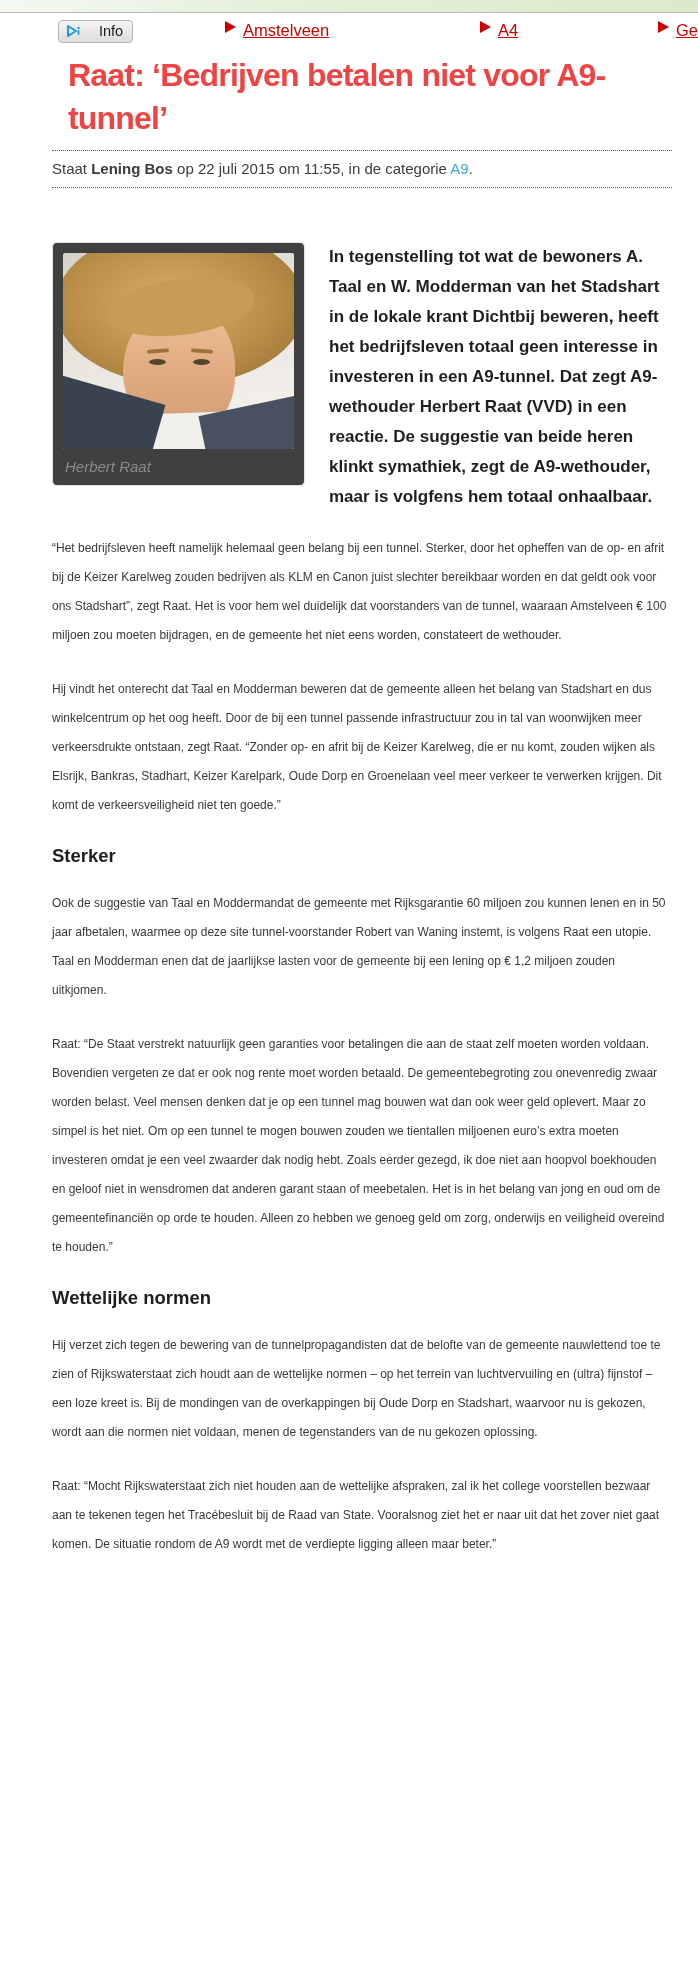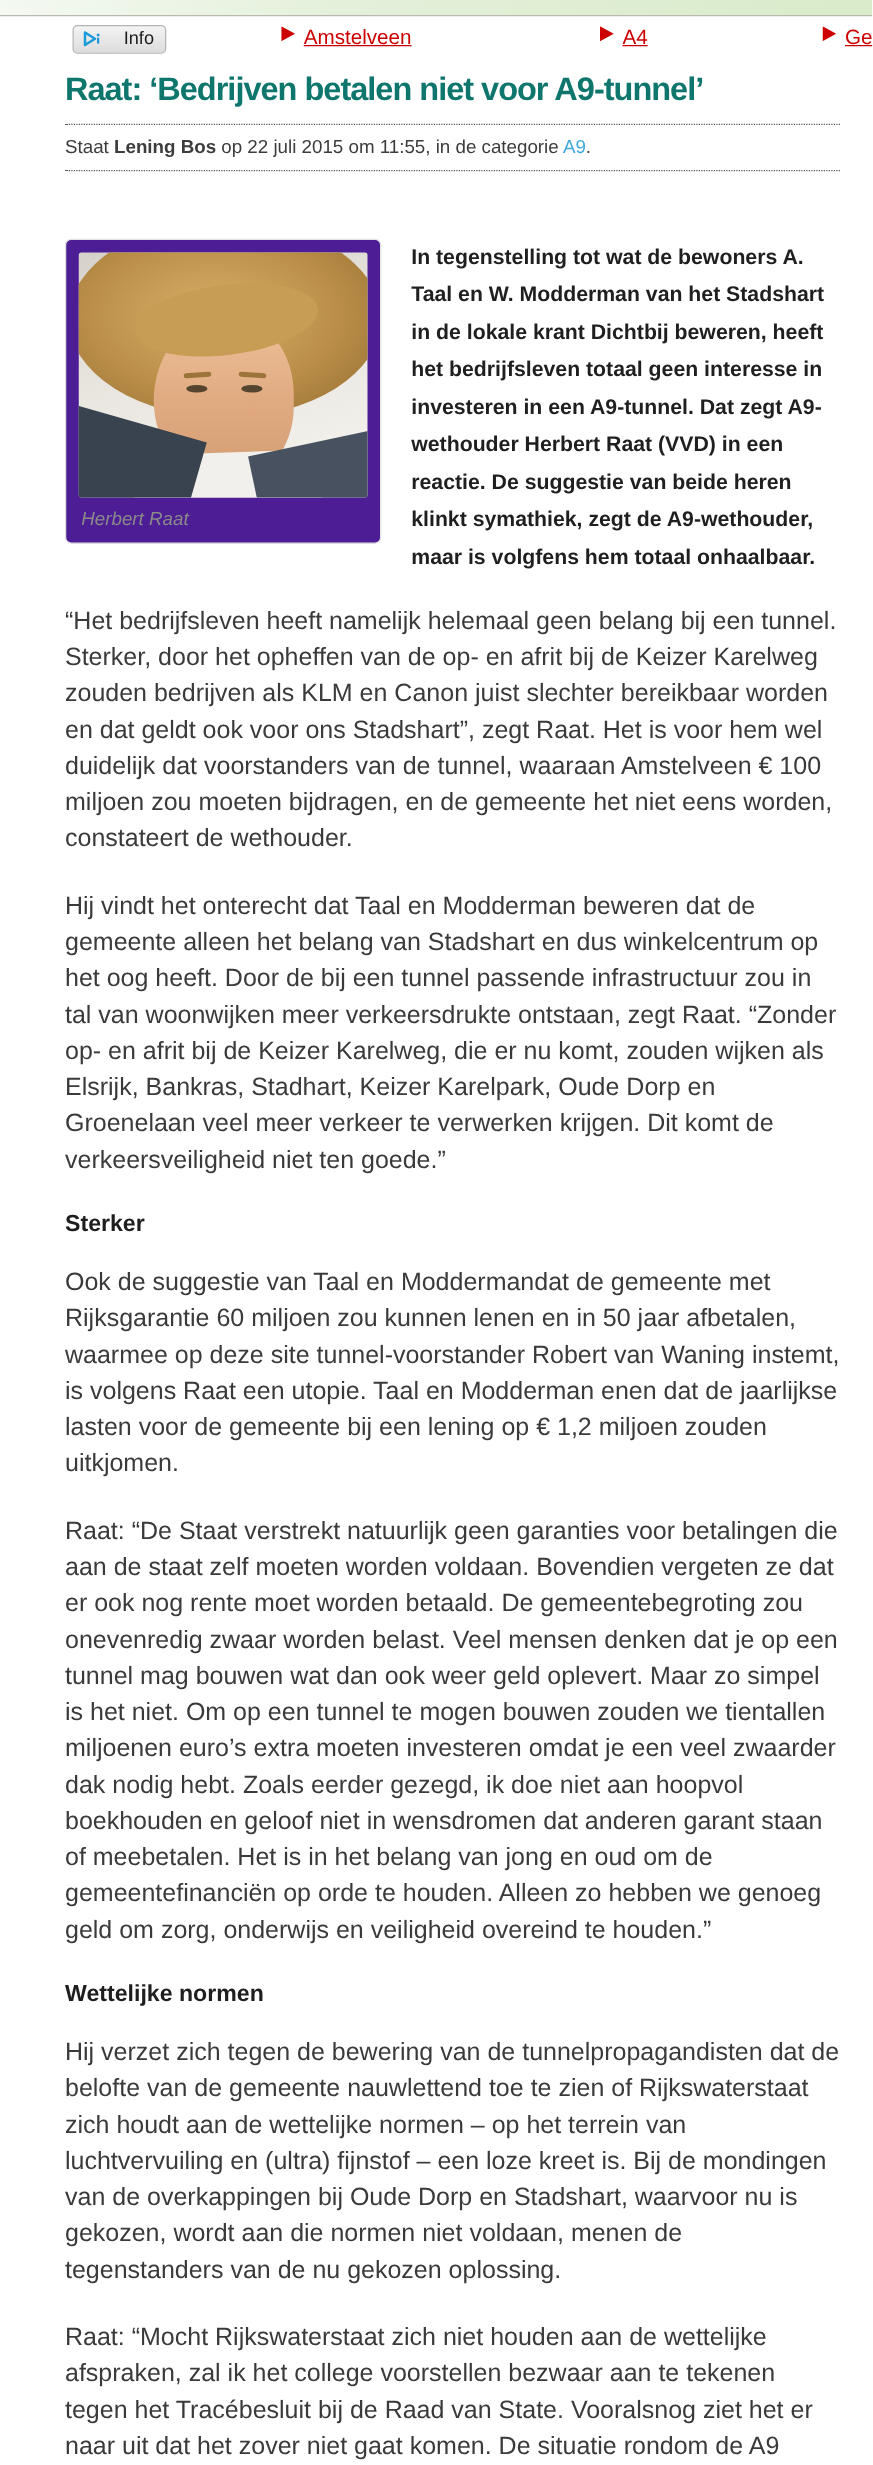--- a/index.html
+++ b/index.html
@@ -41,31 +41,31 @@
   .info-chip { position:absolute; left:58px; top:2px; display:flex; align-items:center; gap:18px;
     background:linear-gradient(180deg,#f4f4f4,#dcdcdc); border:1px solid #b5b5b5;
     border-radius:4px; padding:2px 9px 3px 7px; font-size:14.5px; color:#1c1c1c; cursor:pointer; }
   .adlink { position:absolute; top:3px; color:#cc0000; font-size:16.5px; text-decoration:underline;
     white-space:nowrap; display:flex; align-items:flex-start; gap:7px; cursor:pointer; }
   .adlink svg { flex:0 0 auto; }
   .adlink-1 { left:225px; } .adlink-2 { left:480px; } .adlink-3 { left:658px; }
 
   
   .content { margin:6px 26px 0 52px; }
-  h1.article-title { font-size:26px; font-weight:bold; letter-spacing:-0.8px;
-    color:#0f766e; line-height:1.35; margin:6px 0 10px 0; }
+  h1.article-title { font-size:32px; font-weight:bold; letter-spacing:-0.8px;
+    color:#ef4444; line-height:1.35; margin:6px 0 10px 16px; }
   .dotted-sep { border-bottom:1px dotted #5a5a5a; height:1px; margin:0 0 0 0; }
   .byline { font-size:15px; color:#3c3c3c; padding:9px 0 10px 0; }
   .byline b { font-weight:bold; }
   .byline a.cat-link { color:#3fa9dc; text-decoration:none; cursor:pointer; }
 
   
   .media-row { display:flex; gap:24px; margin-top:54px; }
   .photo-card { flex:0 0 253px; border:1px solid #e2e2e2; border-radius:5px;
-    background:#4c1d95; padding:10px 10px 8px 10px; align-self:flex-start; }
+    background:#404040; padding:10px 10px 8px 10px; align-self:flex-start; }
   .photo { position:relative; width:231px; height:196px; overflow:hidden; border-radius:2px;
     background:linear-gradient(165deg,#d6d2cb 0%,#e9e6e0 45%,#f7f5f1 100%); }
   .hair { position:absolute; top:-26px; left:-8px; width:250px; height:158px; border-radius:50%;
     background:radial-gradient(ellipse at 46% 48%, #d6ae68 0%, #bb8f49 52%, #a57c3b 76%, rgba(165,124,59,0) 94%); }
   .fringe { position:absolute; top:26px; left:44px; width:148px; height:56px; border-radius:50%;
     background:#c79c55; transform:rotate(-7deg); }
   .face { position:absolute; top:50px; left:60px; width:112px; height:134px;
     border-radius:52% 48% 46% 50%;
     background:linear-gradient(180deg,#eec19a 0%,#e0a97f 55%,#d29c72 100%); }
   .eye { position:absolute; width:17px; height:6px; border-radius:50%; background:#55452f; }
@@ -80,21 +80,21 @@
   .suit-l { position:absolute; bottom:-16px; left:-26px; width:120px; height:78px;
     background:#39424f; transform:rotate(16deg); }
   .suit-r { position:absolute; bottom:-20px; right:-30px; width:120px; height:66px;
     background:#475160; transform:rotate(-12deg); }
   .photo-caption { font-style:italic; color:#8a8a8a; font-size:15px; padding:9px 2px 2px 2px; }
 
   .intro { flex:1; font-weight:bold; font-size:17px; line-height:30px; color:#1f1f1f; }
 
   
   .article-body { margin-top:22px; }
-  .article-body p { font-size:20px; line-height:29px; color:#3a3a3a; margin:0 0 25px 0; }
+  .article-body p { font-size:12px; line-height:29px; color:#3a3a3a; margin:0 0 25px 0; }
   .article-body h3 { font-size:18.5px; font-weight:bold; color:#1e1e1e; margin:0 0 22px 0; }
 </style>
 </head>
 <body>
 
 <div class="page">
 
   <div class="top-strip"></div>
 
 

